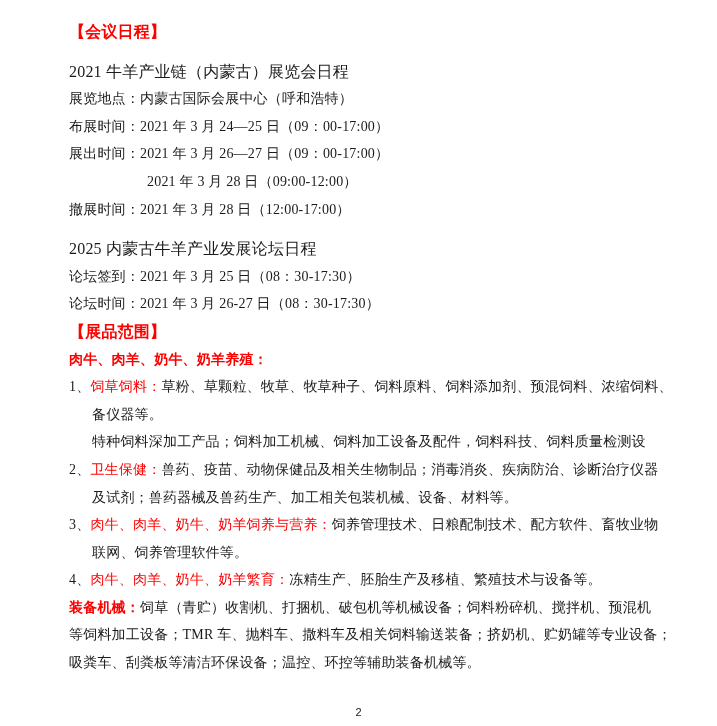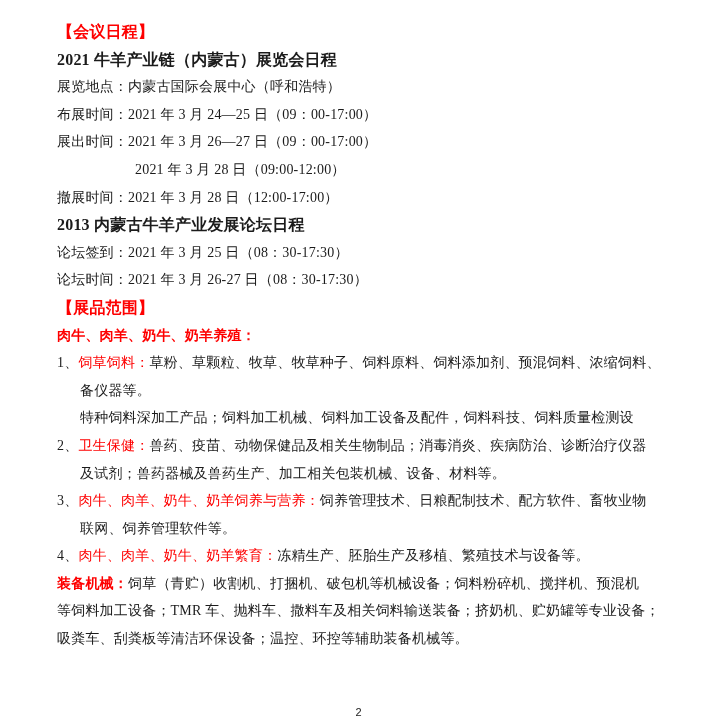--- a/index.html
+++ b/index.html
@@ -15,39 +15,40 @@
     font-family: "Liberation Serif", "DejaVu Serif", serif;
     color: var(--text-black, #1b1b1b);
   }
   .page {
     position: absolute;
     inset: 0;
     background: #ffffff;
   }
   .content {
     position: absolute;
-    left: 57px;
+    left: 69px;
     top: 18px;
     width: 596px;
   }
   .line {
     font-size: 14px;
     line-height: 27.6px;
     white-space: nowrap;
     letter-spacing: 0.2px;
   }
   .bold { font-weight: bold; }
   .red  { color: var(--accent-red, #fe0000); }
   .heading {
     font-size: 16px;
     font-weight: bold;
   }
   .doc-title {
     font-size: 16px;
-    font-weight: bold;
+    font-weight: normal;
+    margin-top: 12px;
   }
   .indent-time { padding-left: 78px; }   
   .indent-cont { padding-left: 23px; }   
   .page-number {
     position: absolute;
     bottom: 8px;
     left: 0;
     width: 100%;
     text-align: center;
     font-size: 11px;
@@ -68,21 +69,21 @@
     <div class="line">展览地点：内蒙古国际会展中心（呼和浩特）</div>
 
     <div class="line">布展时间：2021 年 3 月 24—25 日（09：00-17:00）</div>
 
     <div class="line">展出时间：2021 年 3 月 26—27 日（09：00-17:00）</div>
 
     <div class="line indent-time">2021 年 3 月 28 日（09:00-12:00）</div>
 
     <div class="line">撤展时间：2021 年 3 月 28 日（12:00-17:00）</div>
 
-    <div class="line doc-title">2013 内蒙古牛羊产业发展论坛日程</div>
+    <div class="line doc-title">2025 内蒙古牛羊产业发展论坛日程</div>
 
 
     <div class="line">论坛签到：2021 年 3 月 25 日（08：30-17:30）</div>
 
     <div class="line">论坛时间：2021 年 3 月 26-27 日（08：30-17:30）</div>
 
     <div class="line heading red">【展品范围】</div>
 
     <div class="line bold red">肉牛、肉羊、奶牛、奶羊养殖：</div>
 

